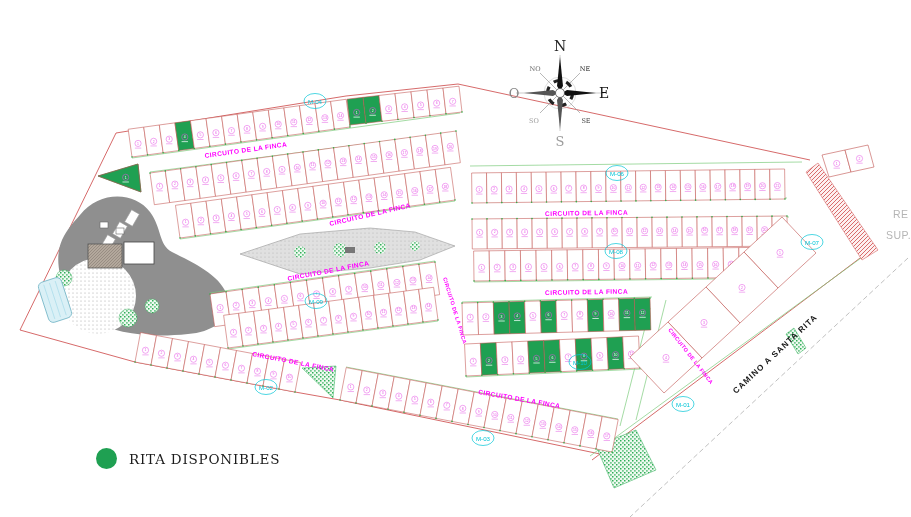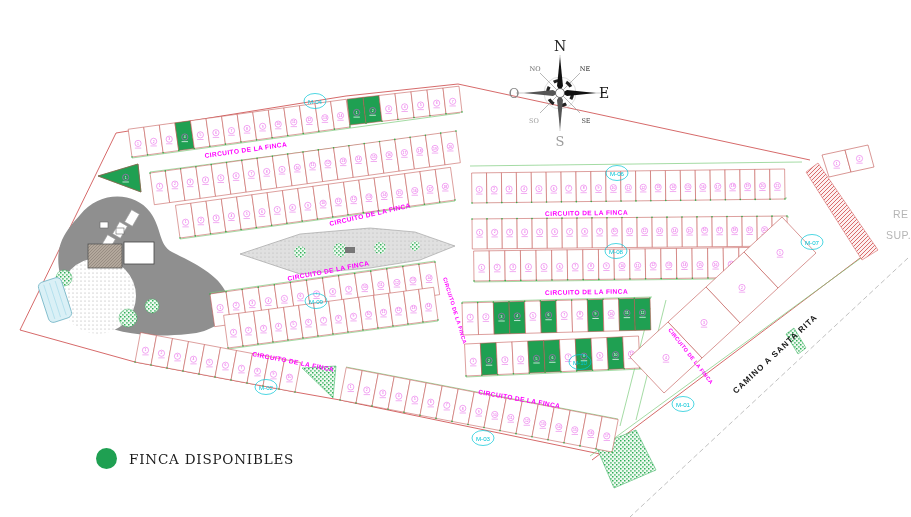--- a/index.html
+++ b/index.html
@@ -1255,14 +1255,14 @@
     <text class="cmp-main" x="-46" y="5" font-size="13" fill="#888">O</text>
     <text class="cmp-min" x="25" y="-22" fill="#222">NE</text>
     <text class="cmp-min" x="-25" y="-22" fill="#666">NO</text>
     <text class="cmp-min" x="26" y="30" fill="#444">SE</text>
     <text class="cmp-min" x="-26" y="30" fill="#999">SO</text>
   </g>
 </svg>
 
 <div class="legend">
   <span class="dot" style="background: rgb(31, 160, 82);"></span>
-  <span class="legend-label">FINCA DISPONIBLES</span>
+  <span class="legend-label">RITA DISPONIBLES</span>
 </div>
 
 </body></html>

